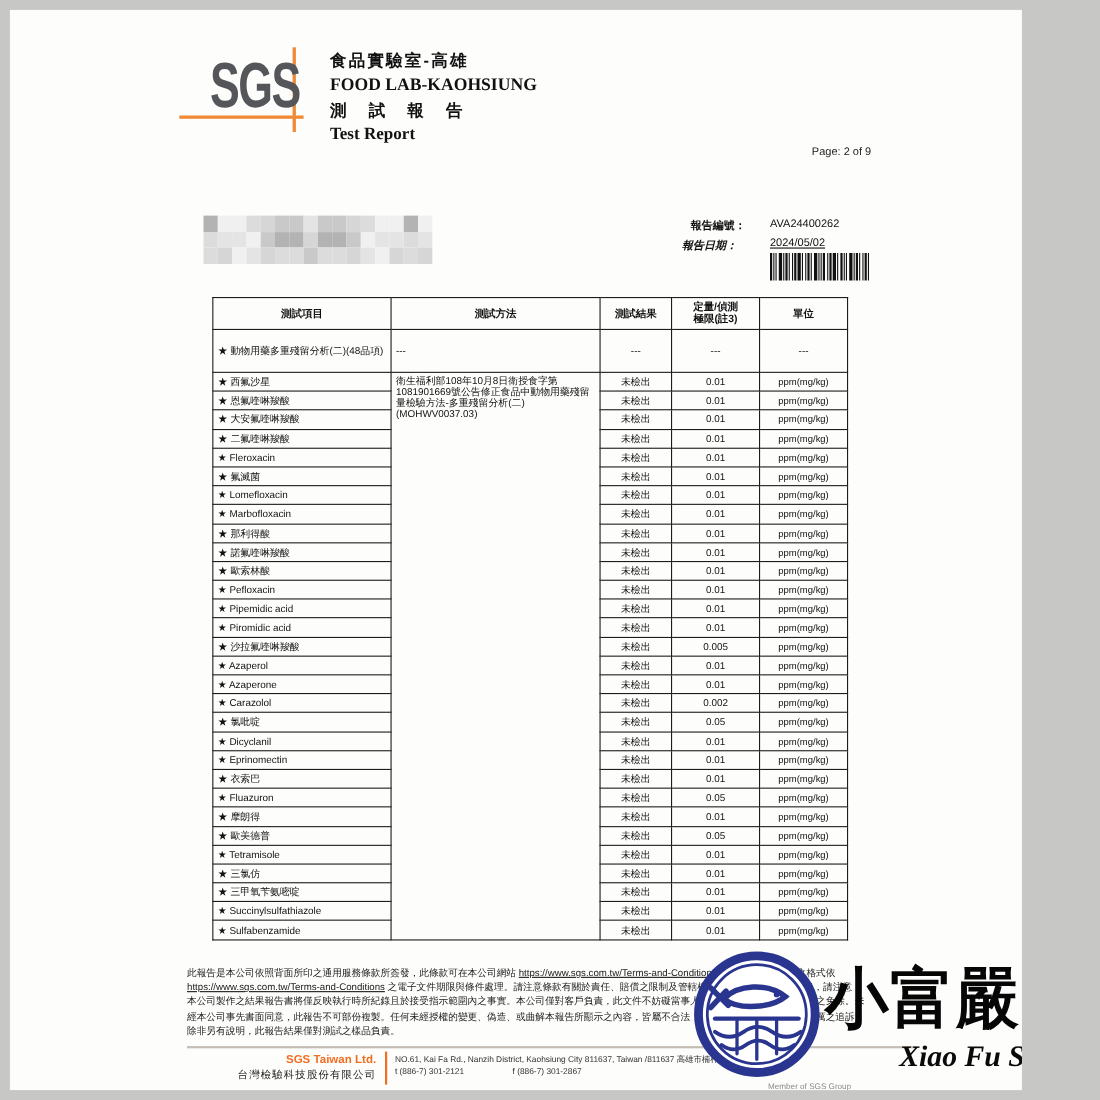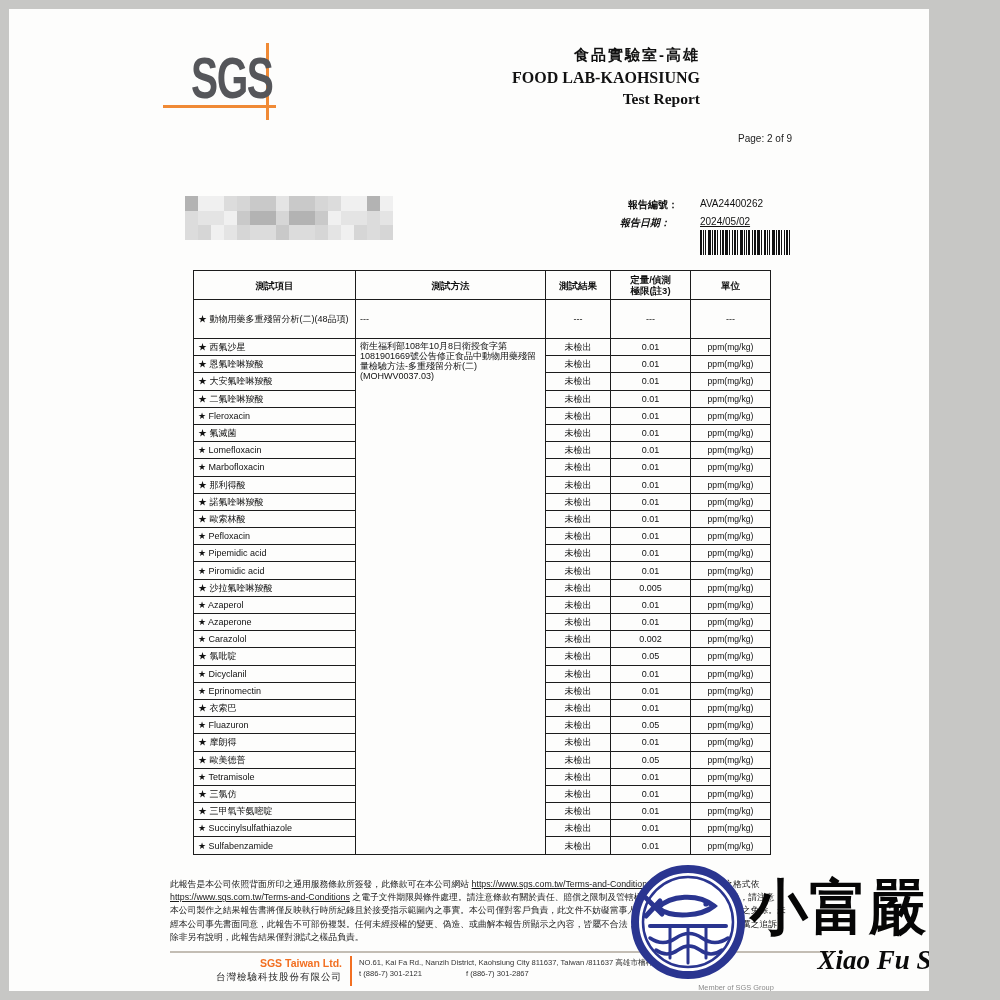--- a/index.html
+++ b/index.html
@@ -16,21 +16,21 @@
   
   .sgs-logo{position:absolute;left:176px;top:40px;width:120px;height:80px;}
   .sgs-text{
     position:absolute;left:6px;top:0;
     font-size:58px;font-weight:800;color:#55565a;letter-spacing:-2px;
     transform:scaleX(0.70);transform-origin:left top;line-height:1;
   }
   .sgs-vline{position:absolute;left:81px;top:-6px;width:3px;height:77px;background:#f08a35;}
   .sgs-hline{position:absolute;left:-22px;top:56px;width:113px;height:3px;background:#f08a35;}
   
-  .head-center{position:absolute;left:291px;top:37px;width:400px;text-align:right;color:#111;}
+  .head-center{position:absolute;left:291px;top:37px;width:400px;text-align:left;color:#111;}
   .head-zh1{font-size:15px;font-weight:bold;letter-spacing:2px;}
   .head-en1{font-size:16px;font-weight:bold;font-family:"Liberation Serif",serif;margin-top:4px;}
   .head-zh2{font-size:15px;font-weight:bold;letter-spacing:8px;margin-top:4px;}
   .head-en2{font-size:15.5px;font-weight:bold;font-family:"Liberation Serif",serif;margin-top:3px;}
   .page-label{position:absolute;left:623px;top:124px;width:160px;text-align:right;font-size:10px;color:#222;}
   
   .mosaic{position:absolute;left:176px;top:187px;width:208px;height:44px;display:grid;
     grid-template-columns:repeat(16,1fr);grid-template-rows:repeat(3,1fr);}
   .mosaic div{width:100%;height:100%;}
   
@@ -87,20 +87,21 @@
 
   <div class="sgs-logo">
     <div class="sgs-hline"></div>
     <div class="sgs-vline"></div>
     <div class="sgs-text">SGS</div>
   </div>
 
   <div class="head-center">
     <div class="head-zh1">食品實驗室-高雄</div>
     <div class="head-en1">FOOD LAB-KAOHSIUNG</div>
+    <div class="head-zh2">測 試 報 告</div>
     <div class="head-en2">Test Report</div>
   </div>
   <div class="page-label">Page: 2 of 9</div>
 
   <div class="mosaic" id="mosaic">
       <div style="background: rgb(179, 179, 179);"></div>
       <div style="background: rgb(240, 240, 240);"></div>
       <div style="background: rgb(240, 240, 240);"></div>
       <div style="background: rgb(220, 220, 220);"></div>
       <div style="background: rgb(214, 214, 214);"></div>

